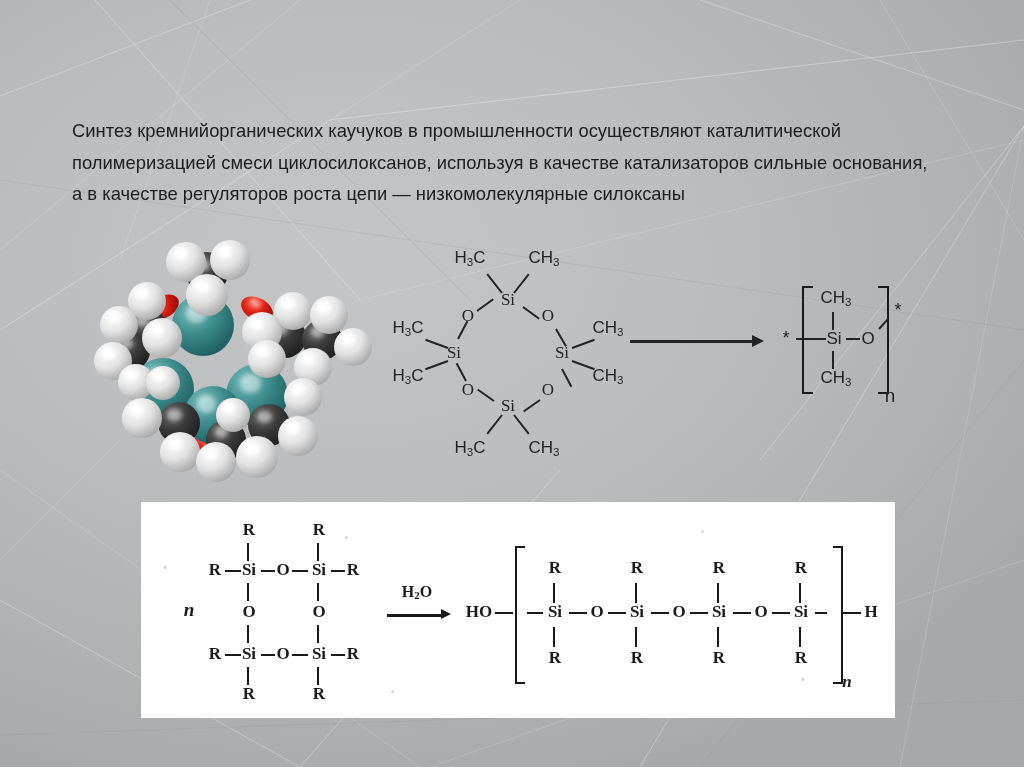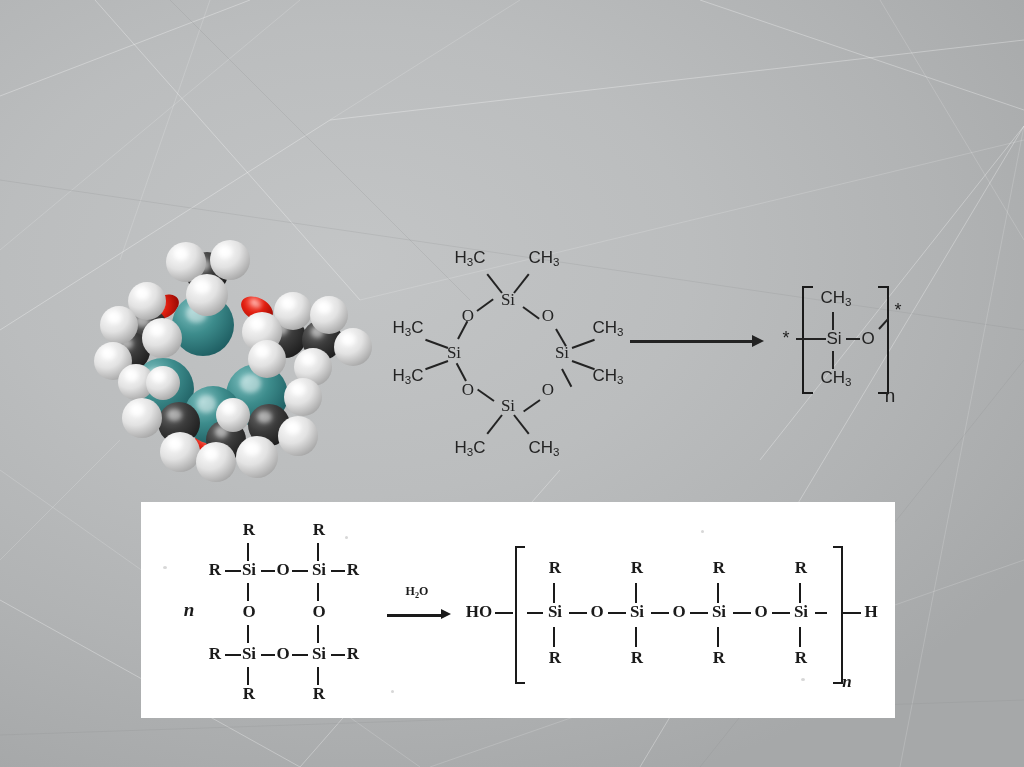--- a/index.html
+++ b/index.html
@@ -103,20 +103,21 @@
     <line x1="0" y1="600" x2="300" y2="767"></line>
     <line class="soft" x1="0" y1="735" x2="1024" y2="700"></line>
     <line class="dim" x1="120" y1="440" x2="0" y2="560"></line>
     <line x1="300" y1="767" x2="560" y2="470"></line>
     <line class="dim" x1="430" y1="767" x2="1024" y2="560"></line>
     <line class="soft" x1="170" y1="0" x2="470" y2="300"></line>
     <line class="dim" x1="520" y1="0" x2="330" y2="120"></line>
   </svg>
 
 
+  <div id="body-text">Синтез кремнийорганических каучуков в промышленности осуществляют каталитической полимеризацией смеси циклосилоксанов, используя в качестве катализаторов сильные основания, а в качестве регуляторов роста цепи — низкомолекулярные силоксаны</div>
 
   <div id="model">
 
     <div class="sph O" style="left:58px;top:60px;width:34px;height:22px;transform:rotate(-28deg);"></div>
     <div class="sph O" style="left:152px;top:62px;width:34px;height:22px;transform:rotate(28deg);"></div>
     <div class="sph O" style="left:52px;top:130px;width:44px;height:24px;transform:rotate(14deg);"></div>
     <div class="sph O" style="left:148px;top:142px;width:42px;height:22px;transform:rotate(-12deg);"></div>
     <div class="sph O" style="left:106px;top:196px;width:34px;height:20px;"></div>
 
     <div class="sph Si" style="left:84px;top:58px;width:62px;height:62px;"></div>
@@ -268,21 +269,21 @@
     <div class="bond" style="left:84px;top:152px;width:16px;"></div>
     <div class="bond" style="left:120px;top:152px;width:14px;"></div>
     <div class="bond" style="left:151px;top:152px;width:16px;"></div>
     <div class="bond" style="left:190px;top:152px;width:14px;"></div>
 
     <div class="atom" style="left:108px;top:192px;">R</div>
     <div class="atom" style="left:178px;top:192px;">R</div>
     <div class="bond" style="left:107px;top:164px;width:18px;transform:rotate(90deg);"></div>
     <div class="bond" style="left:177px;top:164px;width:18px;transform:rotate(90deg);"></div>
 
-    <div class="atom" style="left:276px;top:90px;font-size:12px;">H<sub>2</sub>O</div>
+    <div class="atom" style="left:276px;top:90px;font-size:16px;">H<sub>2</sub>O</div>
     <div class="bond" style="left:246px;top:112px;width:58px;height:2.5px;"></div>
     <div class="arrowhead" style="left:300px;top:107px;border-left-color:#1a1a1a;border-top-width:5px;border-bottom-width:5px;border-left-width:10px;"></div>
 
     <div class="atom" style="left:338px;top:110px;">HO</div>
     <div class="bond" style="left:354px;top:110px;width:18px;"></div>
 
     <div class="brk l" style="left:374px;top:44px;height:134px;border-width:2.5px;width:8px;"></div>
     <div class="brk r" style="left:692px;top:44px;height:134px;border-width:2.5px;width:8px;"></div>
 
     <div class="bond" style="left:386px;top:110px;width:16px;"></div>

